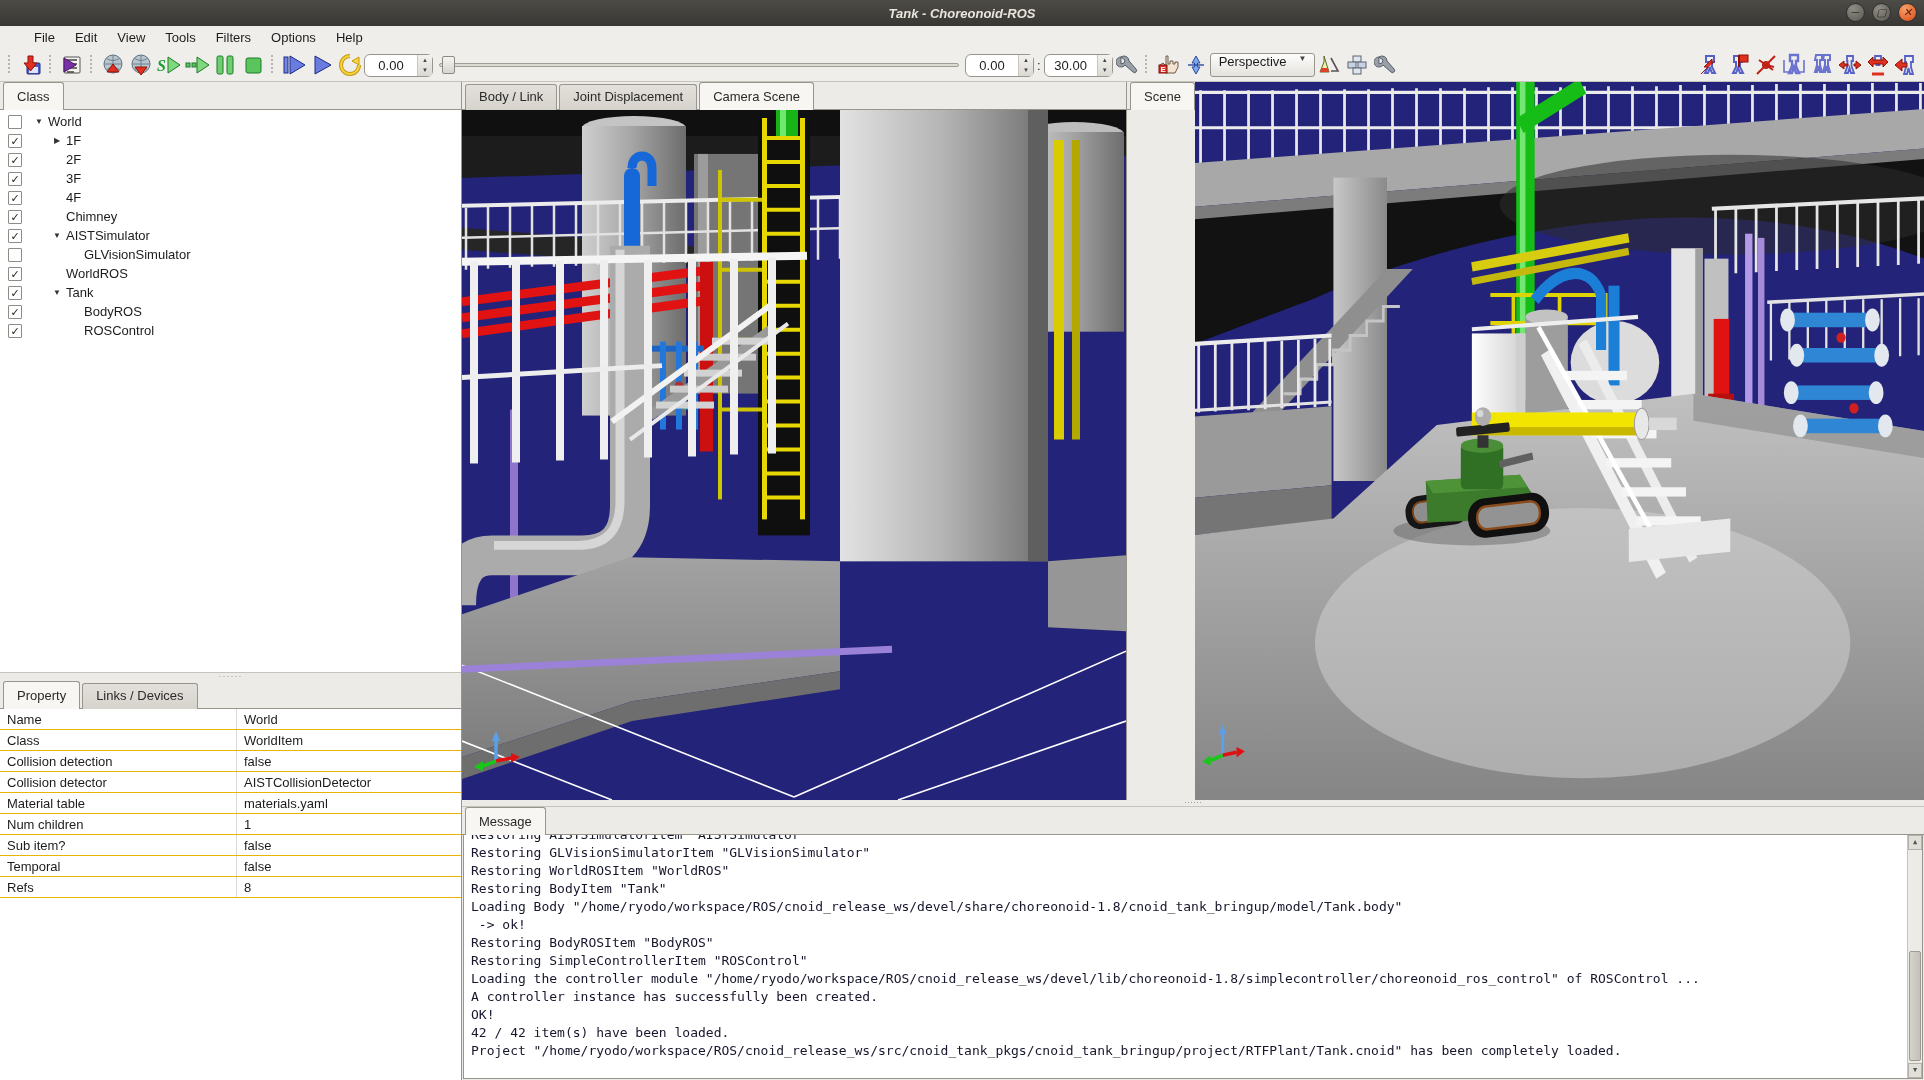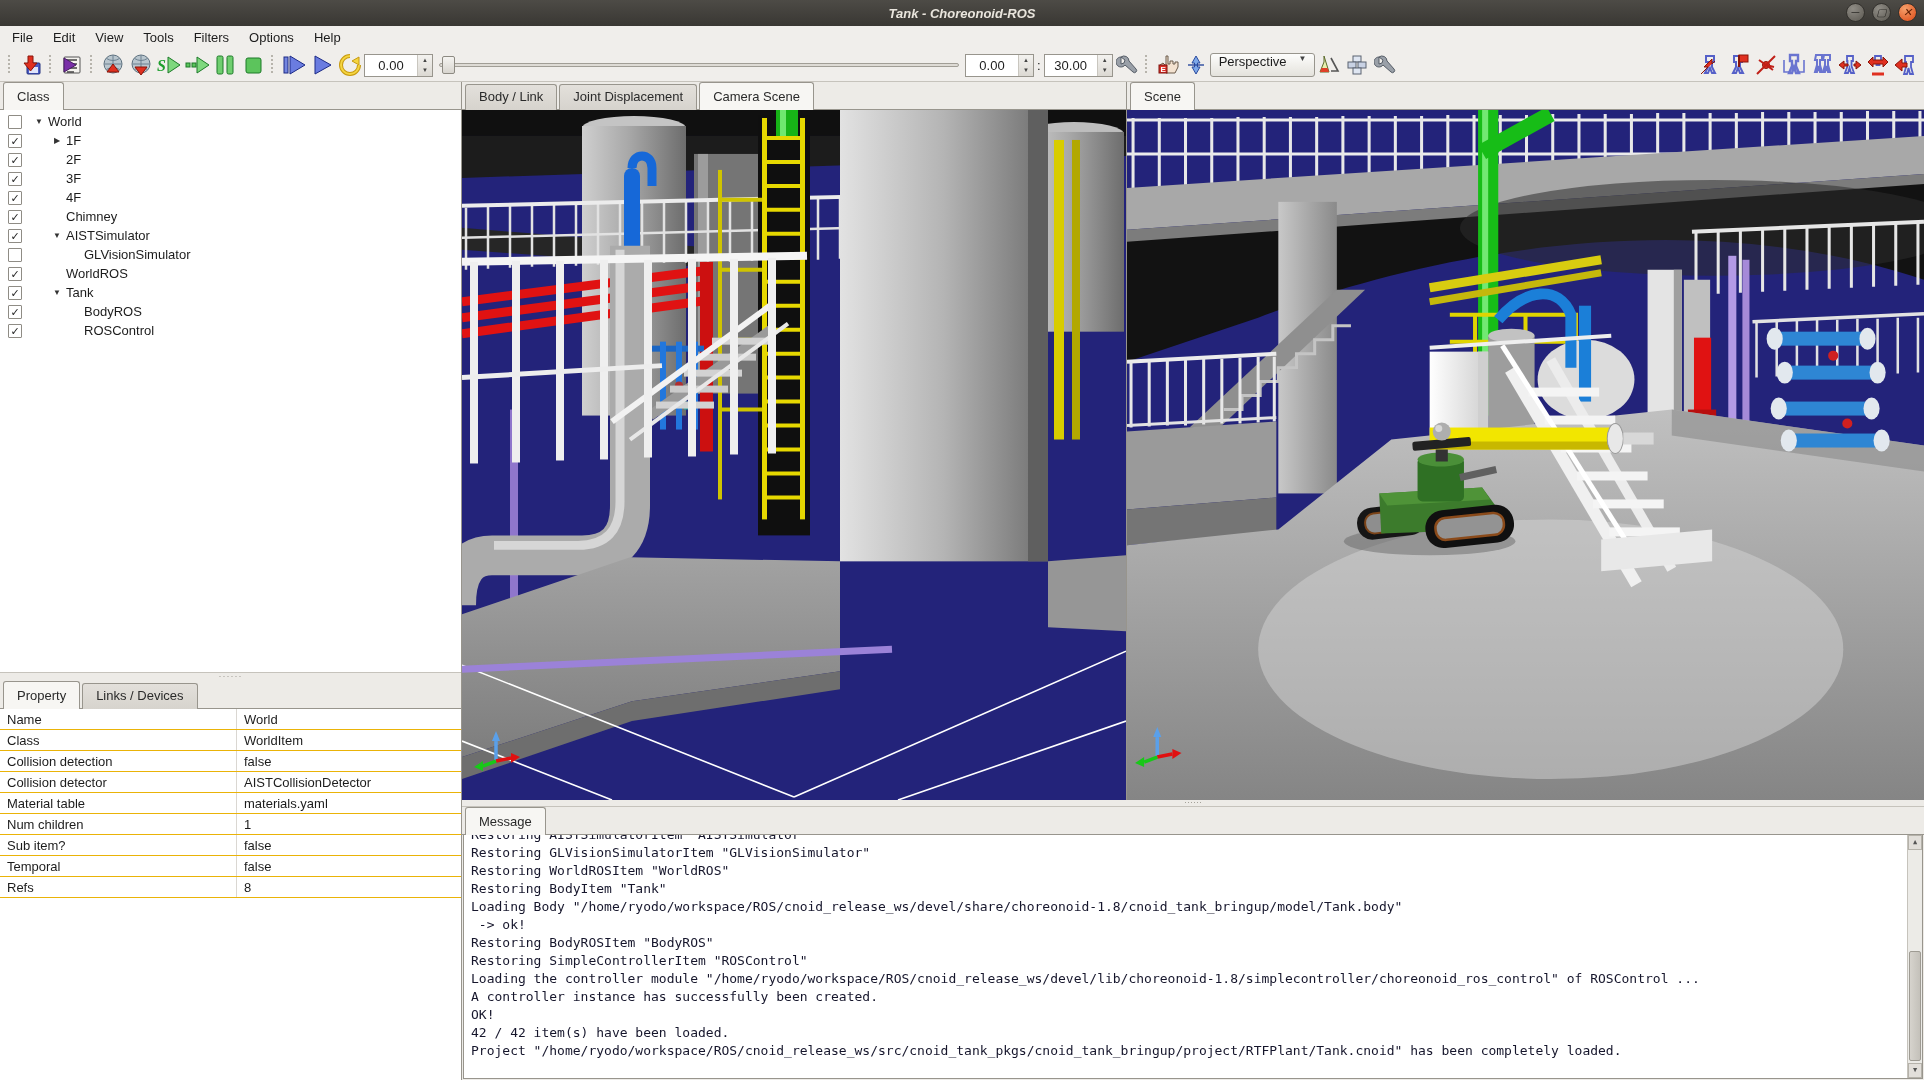--- a/index.html
+++ b/index.html
@@ -9,30 +9,30 @@
   
   .titlebar { height:26px; background:linear-gradient(#4d4b46,#393733); position:relative;
               display:flex; align-items:center; justify-content:center;font-style:italic; }
   .title-text { color:#e9e5dd; font-size:13px; font-weight:bold; }
   .win-btns { position:absolute; right:7px; top:3px; display:flex; gap:7px; }
   .win-btn { width:19px; height:19px; border-radius:50%; font-size:11px; line-height:17px; text-align:center;
              background:radial-gradient(circle at 35% 28%, #908d86, #5a5750); color:#2e2c28; border:1px solid #33312d; }
   .win-btn.close { background:radial-gradient(circle at 35% 28%, #f5a06b, #dd4814); color:#5c1d04; }
 
   
-  .menubar { height:23px; background:#f0eeeb; display:flex; align-items:center; padding-left:2px; }
+  .menubar { height:23px; background:#f0eeeb; display:flex; align-items:center; padding-left:24px; }
   .menu-item { font-size:13px; padding:3px 10px; }
 
   
   .toolbar { height:33px; background:#f0eeeb; border-bottom:1px solid #c6c3bc; display:flex; align-items:center; padding:0 4px; }
   .grip { width:5px; height:20px; margin:0 4px;
           background:repeating-linear-gradient(to bottom,#b7b4ac 0 2px,transparent 2px 4px);
           background-size:2px 100%; background-repeat:repeat-y; }
   .tbtn { width:28px; height:27px; display:flex; align-items:center; justify-content:center; flex:0 0 auto; }
-  .spinbox { display:flex; height:23px; border:1px solid #98958d; background:#fff; border-radius:0; flex:0 0 auto; }
+  .spinbox { display:flex; height:23px; border:1px solid #98958d; background:#fff; border-radius:6px; flex:0 0 auto; }
   .spinbox .val { width:52px; font-size:13px; text-align:center; line-height:21px; }
   .spinbox .steppers { width:15px; border-left:1px solid #c9c6bf; background:linear-gradient(#f3f2ef,#dcd9d3);
                        display:flex; flex-direction:column; }
   .spinbox .steppers span { flex:1; font-size:6px; line-height:10px; text-align:center; color:#444; }
   .colon { font-size:13px; padding:0 3px; }
   .time-slider { width:520px; height:22px; position:relative; margin:0 6px; flex:0 0 auto; }
   .time-slider .groove { position:absolute; left:0; right:0; top:9px; height:4px; background:#dedbd5;
                          border:1px solid #a19e96; border-radius:2px; }
   .time-slider .handle { position:absolute; left:3px; top:2px; width:13px; height:18px; background:linear-gradient(#f5f4f1,#d8d5cf);
                          border:1px solid #8d8a82; border-radius:2px; }
@@ -64,21 +64,21 @@
             font-size:9px; line-height:7px; color:#9a978f; letter-spacing:1px; }
 
   .prop-panel { flex:1; display:flex; flex-direction:column; }
   .ptable { flex:1; background:#fff; border-top:none; font-size:13px; overflow:hidden; }
   .prow { height:21px; display:flex; border-bottom:1px solid #eab308; }
   .pkey { width:237px; border-right:1px solid #dad7d2; padding-left:7px; display:flex; align-items:center; }
   .pval { flex:1; padding-left:7px; display:flex; align-items:center; }
 
   .scene-row { height:718px; display:flex; }
   .center-panel { width:665px; display:flex; flex-direction:column; border-right:1px solid #98958d; }
-  .right-panel { flex:1; display:flex; flex-direction:column; }
+  .right-panel { flex:1; display:flex; flex-direction:row; }
   .viewport { flex:1; background:#23237a; position:relative; overflow:hidden; border-top:none; }
   .viewport svg { display:block; width:100%; height:100%; }
 
   .hsplit { height:6px; background:#edebe7; text-align:center; font-size:9px; line-height:4px; color:#9a978f; }
 
   .msg-panel { flex:1; display:flex; flex-direction:column; border-top:1px solid #c6c3bc; }
   .log { flex:1; background:#fff; border:1px solid #98958d; border-top:none; margin:0 1px 1px 1px;
          font-family:"DejaVu Sans Mono",monospace; font-size:13px; color:#16162c;
          padding-left:7px; overflow:hidden; position:relative; }
   .log-line { height:18px; line-height:18px; white-space:pre; }

